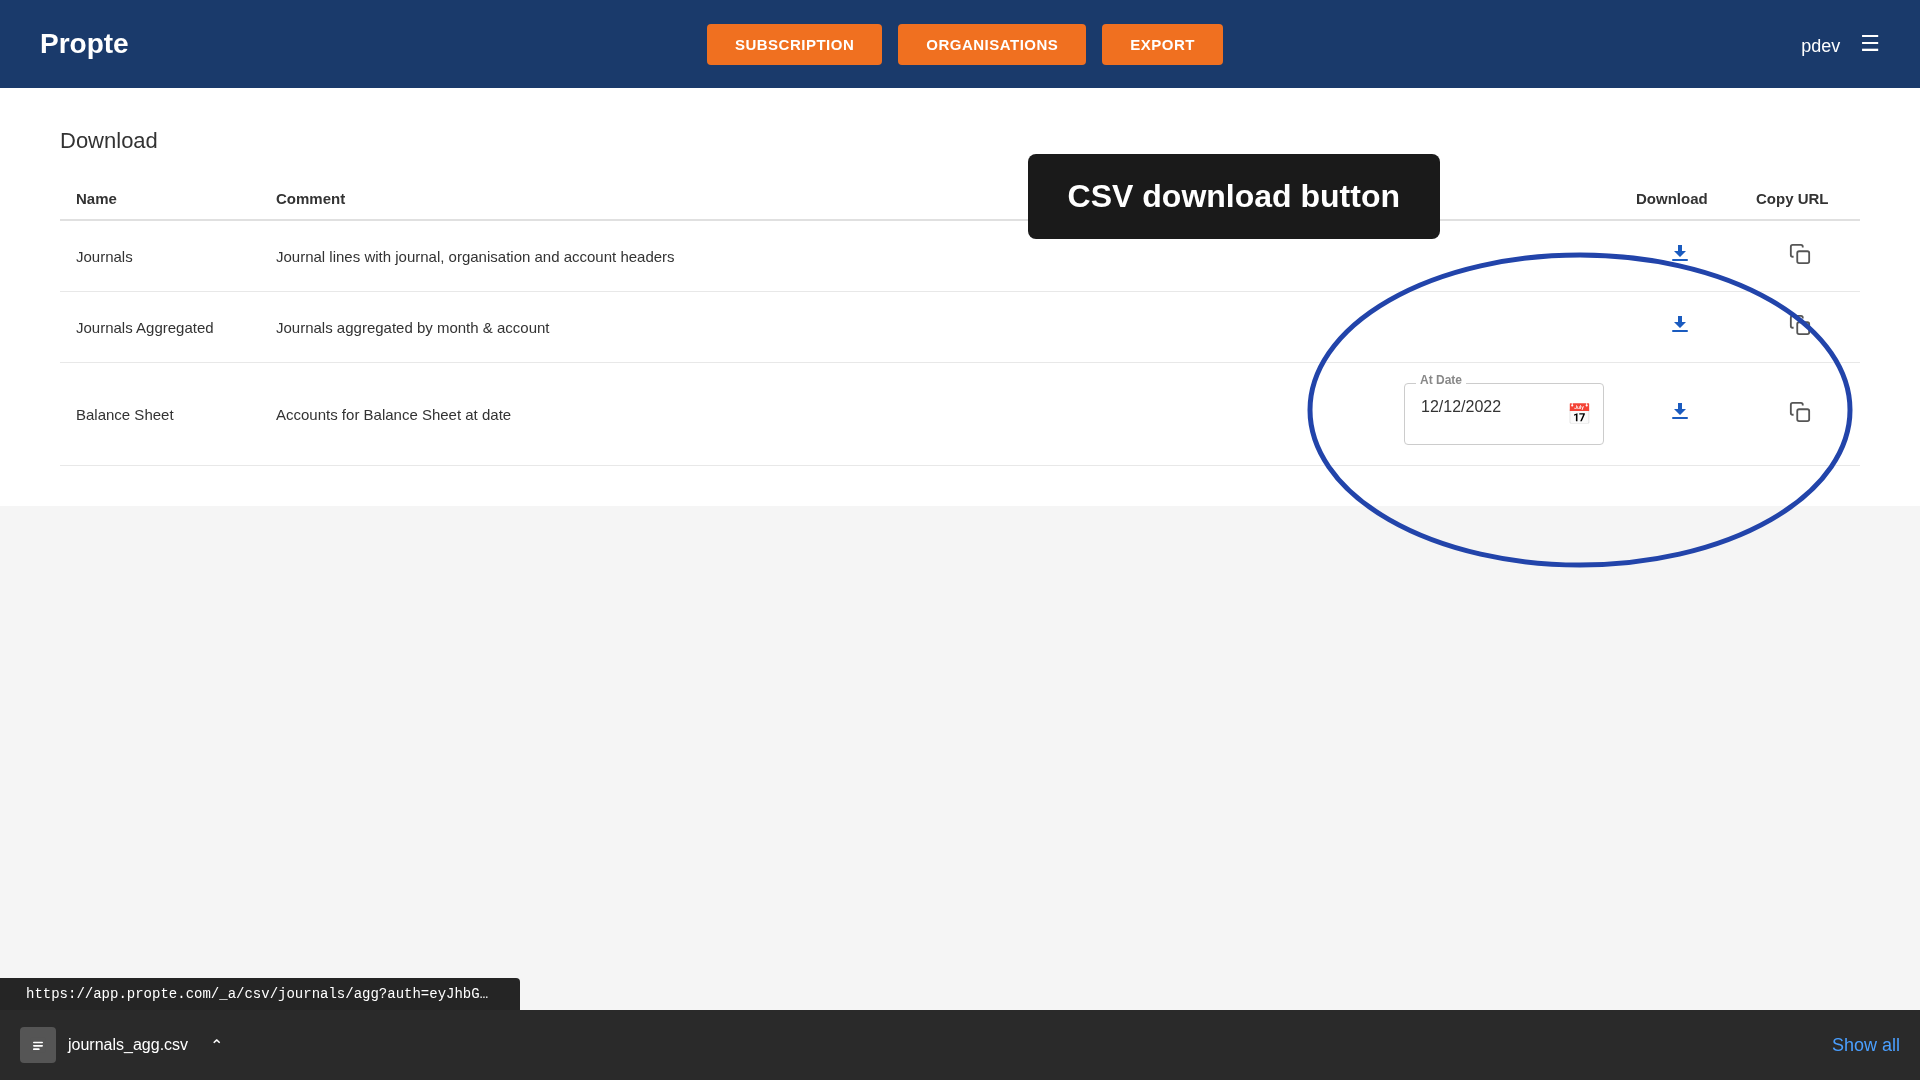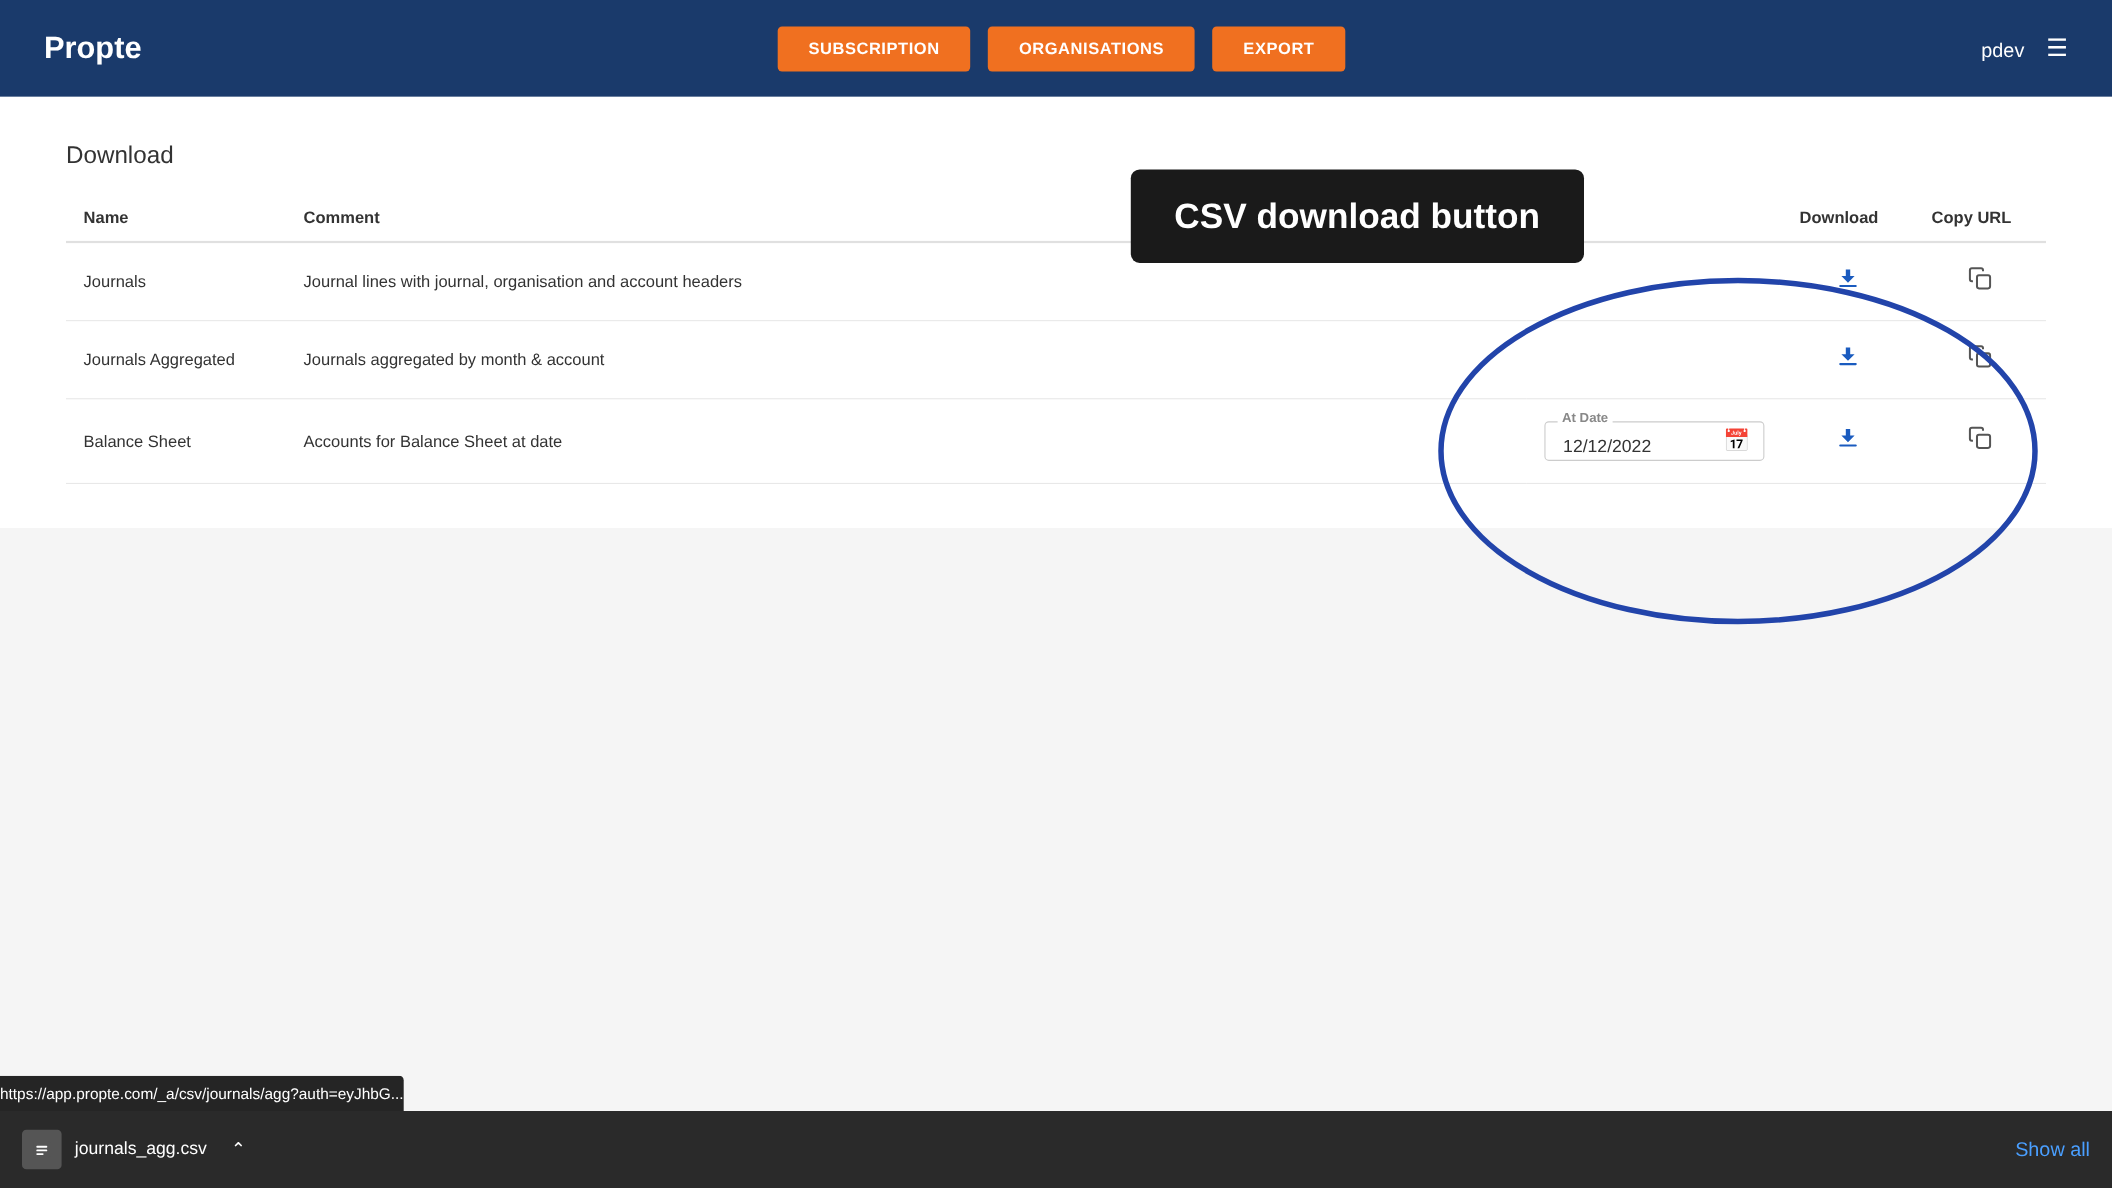--- a/index.html
+++ b/index.html
@@ -114,21 +114,21 @@
       background: white;
       padding: 0 4px;
       font-size: 12px;
       color: #888;
       z-index: 1;
       font-weight: bold;
     }
     .date-input {
       border: 1px solid #ccc;
       border-radius: 4px;
-      padding: 14px 48px 2px 16px;
+      padding: 14px 48px 28px 16px;
       font-size: 16px;
       color: #333;
       width: 200px;
       outline: none;
     }
     .calendar-icon {
       position: absolute;
       right: 12px;
       top: 50%;
       transform: translateY(-50%);
@@ -211,26 +211,27 @@
     }
 
     
     .url-bar {
       position: fixed;
       bottom: 70px;
       left: 0;
       background: rgba(0,0,0,0.85);
       color: white;
       font-size: 14px;
-      padding: 8px 0;
+      padding: 8px 26px;
       border-radius: 0 4px 0 0;
       max-width: 520px;
       white-space: nowrap;
       overflow: hidden;
       text-overflow: ellipsis;
+      font-family: Liberation Mono, monospace;
     }
   </style>
 </head>
 <body>
 
 <div class="header">
   <div class="header-logo">Propte</div>
   <div class="header-nav">
     <button class="header-btn">SUBSCRIPTION</button>
     <button class="header-btn">ORGANISATIONS</button>

